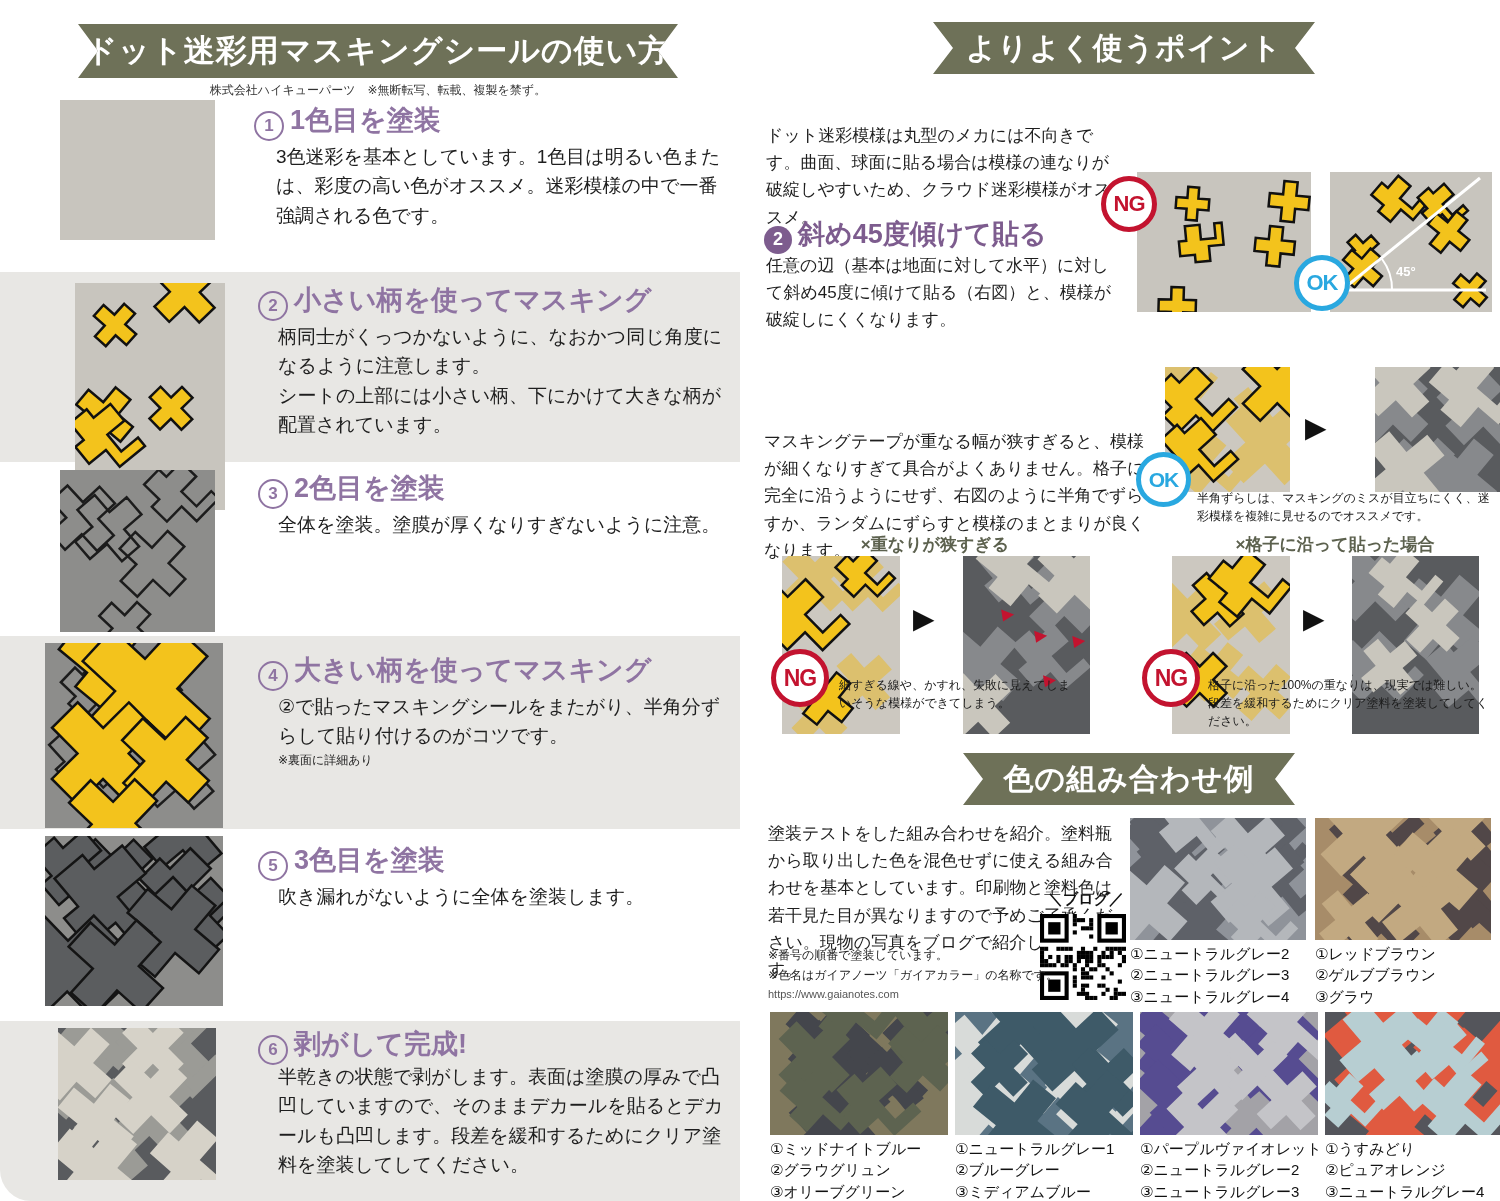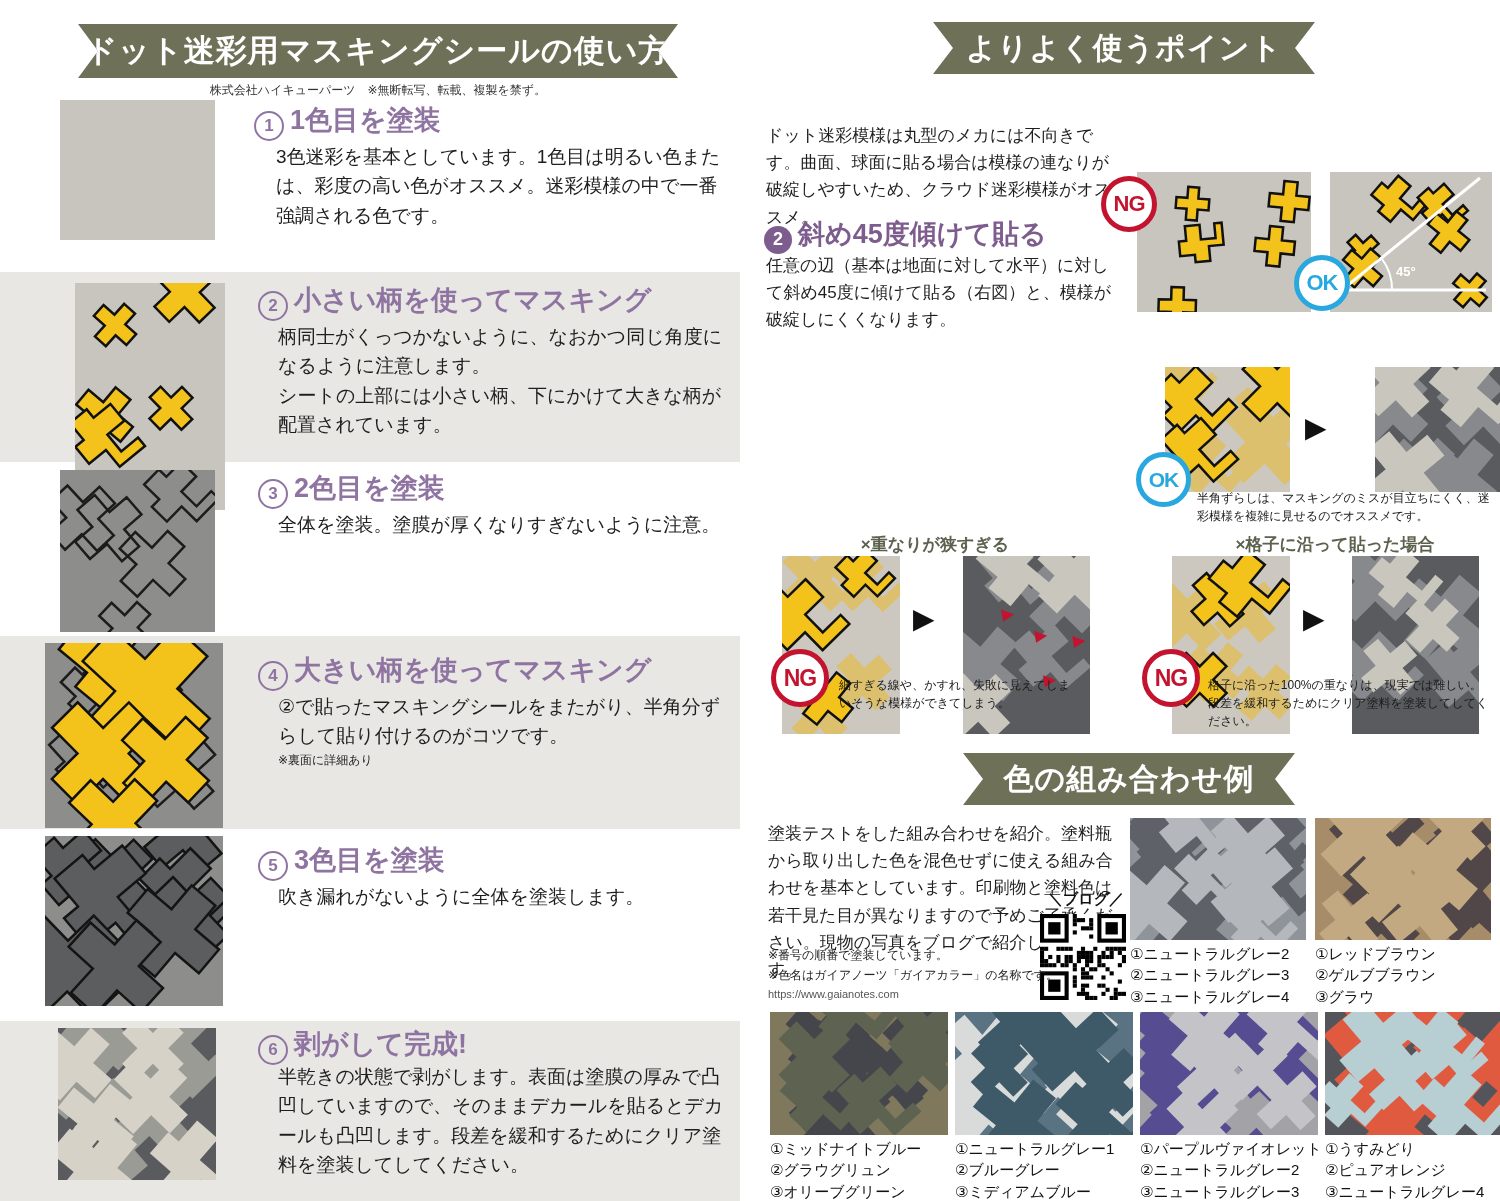--- a/index.html
+++ b/index.html
@@ -1,17 +1,17 @@
 <!DOCTYPE html>
 <html><head>
 <meta charset="utf-8">
 <style>
   html,body{margin:0;padding:0;background:#ffffff;}
   #page{position:relative;width:1500px;height:1201px;background:#ffffff;overflow:hidden;
-        font-family:"Liberation Sans","DejaVu Sans",sans-serif;color:#1e1e1e;}
+        font-family:"Liberation Sans","DejaVu Sans",sans-serif;color:#1e1e1e;border-radius:31px;}
   .band{position:absolute;left:0;width:740px;background:#e8e7e4;}
   .ribbon{position:absolute;background:#6e7158;color:#fff;font-weight:bold;
           display:flex;align-items:center;justify-content:center;letter-spacing:1px;
           clip-path:polygon(0 0,100% 0,calc(100% - 20px) 50%,100% 100%,0 100%,20px 50%);}
   .subtitle{position:absolute;font-size:12px;color:#333;text-align:center;}
   .step-head{position:absolute;color:#8f74a2;font-weight:bold;font-size:27px;white-space:nowrap;}
   .cnum{display:inline-flex;width:26px;height:26px;border:2px solid #8f74a2;border-radius:50%;
         align-items:center;justify-content:center;font-size:17px;margin-right:6px;vertical-align:-2px;}
   .point-head{position:absolute;color:#7d5c8e;font-weight:bold;font-size:27px;white-space:nowrap;}
   .fnum{display:inline-flex;width:28px;height:28px;background:#7d5c8e;color:#fff;border-radius:50%;
@@ -167,20 +167,21 @@
       <path d="M-9 -27 H9 V-9 H27 V9 H9 V27 H-9 V9 H-27 V-9 H-9 Z" transform="translate(140.0 118.3) rotate(40.9) scale(0.64)" fill="#f3c31c" stroke="#111111" stroke-width="2.5" vector-effect="non-scaling-stroke"></path>
     </svg>
   <svg class="overlay" width="162" height="140" style="left:1330px;top:172px;" viewBox="0 0 162 140">
     <line x1="12" y1="118" x2="156" y2="118" stroke="#ffffff" stroke-width="3"></line>
     <line x1="12" y1="118" x2="150" y2="6" stroke="#ffffff" stroke-width="3"></line>
     <path d="M62 118 A50 50 0 0 0 52 87" fill="none" stroke="#ffffff" stroke-width="2"></path>
     <text x="66" y="104" fill="#ffffff" font-size="13" font-weight="bold">45°</text>
   </svg>
   <div class="badge ok" style="left:1294px;top:255px;width:46px;height:46px;font-size:22px;">OK</div>
 
+  <div class="body sm" style="left:764px;top:428px;width:392px;">マスキングテープが重なる幅が狭すぎると、模様が細くなりすぎて具合がよくありません。格子に完全に沿うようにせず、右図のように半角でずらすか、ランダムにずらすと模様のまとまりが良くなります。</div>
 
   <svg class="camo" width="125" height="125" style="left:1165px;top:367px;" viewBox="0 0 125 125">
       <rect width="125" height="125" fill="#ccc8c0"></rect>
       <path d="M-18 -27 H0 V-9 H18 V-27 H27 V0 H9 V18 H-9 V9 H-27 V-9 H-18 Z" transform="translate(14.3 14.7) rotate(39.1) scale(1.02)" fill="#dcc06e"></path>
       <path d="M-18 -27 H0 V-9 H18 V-27 H27 V0 H9 V18 H-9 V9 H-27 V-9 H-18 Z" transform="translate(93.6 47.7) rotate(51.0) scale(1.04)" fill="#dcc06e"></path>
       <path d="M-18 -27 H0 V-9 H18 V-27 H27 V0 H9 V18 H-9 V9 H-27 V-9 H-18 Z" transform="translate(39.5 103.8) rotate(40.9) scale(1.24)" fill="#dcc06e"></path>
       <path d="M-9 -27 H9 V-9 H27 V9 H9 V27 H-9 V9 H-27 V-9 H-9 Z" transform="translate(100.8 76.3) rotate(47.5) scale(1.61)" fill="#dcc06e"></path>
       <path d="M-18 -27 H0 V-9 H18 V-27 H27 V0 H9 V18 H-9 V9 H-27 V-9 H-18 Z" transform="translate(22.6 40.2) rotate(45.0) scale(1.29)" fill="#f3c31c" stroke="#111111" stroke-width="2.5" vector-effect="non-scaling-stroke"></path>
       <path d="M-9 -27 H9 V-9 H27 V9 H9 V27 H-9 V9 H-27 V-9 H-9 Z" transform="translate(112.2 19.2) rotate(44.7) scale(1.35)" fill="#f3c31c" stroke="#111111" stroke-width="2.5" vector-effect="non-scaling-stroke"></path>
       <path d="M-18 -27 H0 V-9 H18 V-27 H27 V0 H9 V18 H-9 V9 H-27 V-9 H-18 Z" transform="translate(26.2 89.9) rotate(47.8) scale(1.23)" fill="#f3c31c" stroke="#111111" stroke-width="2.5" vector-effect="non-scaling-stroke"></path>

